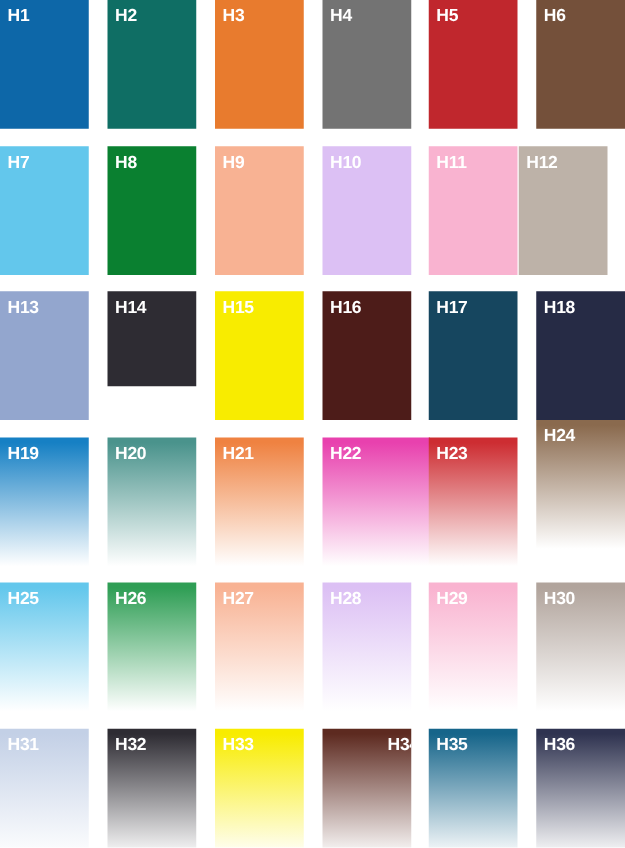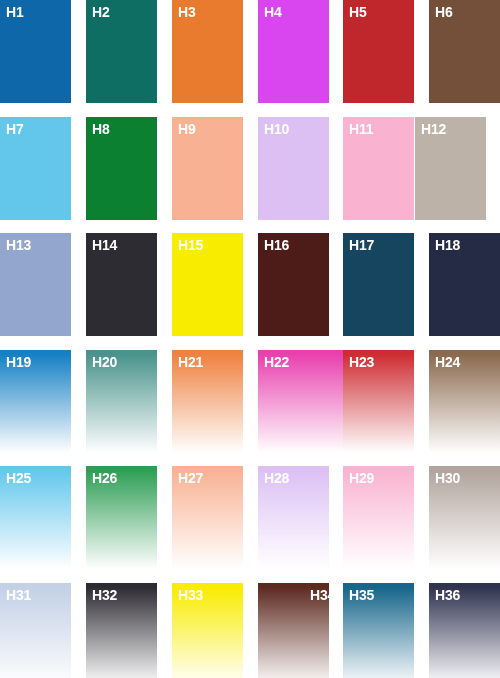--- a/index.html
+++ b/index.html
@@ -47,21 +47,21 @@
 <div id="palette-grid" style="background: rgb(255, 255, 255);">
     <div class="swatch" style="left: 0px; top: 0px; width: 71px; height: 103px; background: rgb(13, 103, 168);">
       <span class="swatch-label" style="color: rgb(255, 255, 255);">H1</span>
     </div>
     <div class="swatch" style="left: 86px; top: 0px; width: 71px; height: 103px; background: rgb(15, 110, 100);">
       <span class="swatch-label" style="color: rgb(255, 255, 255);">H2</span>
     </div>
     <div class="swatch" style="left: 172px; top: 0px; width: 71px; height: 103px; background: rgb(232, 123, 46);">
       <span class="swatch-label" style="color: rgb(255, 255, 255);">H3</span>
     </div>
-    <div class="swatch" style="left: 258px; top: 0px; width: 71px; height: 103px; background: #d946ef;">
+    <div class="swatch" style="left: 258px; top: 0px; width: 71px; height: 103px; background: #737373;">
       <span class="swatch-label" style="color: rgb(255, 255, 255);">H4</span>
     </div>
     <div class="swatch" style="left: 343px; top: 0px; width: 71px; height: 103px; background: rgb(192, 39, 45);">
       <span class="swatch-label" style="color: rgb(255, 255, 255);">H5</span>
     </div>
     <div class="swatch" style="left: 429px; top: 0px; width: 71px; height: 103px; background: rgb(116, 80, 58);">
       <span class="swatch-label" style="color: rgb(255, 255, 255);">H6</span>
     </div>
     <div class="swatch" style="left: 0px; top: 117px; width: 71px; height: 103px; background: rgb(99, 199, 236);">
       <span class="swatch-label" style="color: rgb(255, 255, 255);">H7</span>
@@ -77,21 +77,21 @@
     </div>
     <div class="swatch" style="left: 343px; top: 117px; width: 71px; height: 103px; background: rgb(249, 179, 208);">
       <span class="swatch-label" style="color: rgb(255, 255, 255);">H11</span>
     </div>
     <div class="swatch" style="left: 415px; top: 117px; width: 71px; height: 103px; background: rgb(189, 178, 168);">
       <span class="swatch-label" style="color: rgb(255, 255, 255);">H12</span>
     </div>
     <div class="swatch" style="left: 0px; top: 233px; width: 71px; height: 103px; background: rgb(147, 166, 206); padding-left: 32px;">
       <span class="swatch-label" style="color: rgb(255, 255, 255);">H13</span>
     </div>
-    <div class="swatch" style="left: 86px; top: 233px; width: 71px; height: 103px; background: rgb(46, 44, 51);">
+    <div class="swatch" style="left: 86px; top: 233px; width: 71px; height: 76px; background: rgb(46, 44, 51);">
       <span class="swatch-label" style="color: rgb(255, 255, 255);">H14</span>
     </div>
     <div class="swatch" style="left: 172px; top: 233px; width: 71px; height: 103px; background: rgb(248, 236, 0);">
       <span class="swatch-label" style="color: rgb(255, 255, 255);">H15</span>
     </div>
     <div class="swatch" style="left: 258px; top: 233px; width: 71px; height: 103px; background: rgb(77, 28, 25);">
       <span class="swatch-label" style="color: rgb(255, 255, 255);">H16</span>
     </div>
     <div class="swatch" style="left: 343px; top: 233px; width: 71px; height: 103px; background: rgb(22, 70, 95);">
       <span class="swatch-label" style="color: rgb(255, 255, 255);">H17</span>
@@ -107,21 +107,21 @@
     </div>
     <div class="swatch" style="left: 172px; top: 350px; width: 71px; height: 103px; background: linear-gradient(rgb(239, 130, 65) 0%, rgb(239, 130, 65) 4%, rgb(255, 255, 255) 100%);">
       <span class="swatch-label" style="color: rgb(255, 255, 255);">H21</span>
     </div>
     <div class="swatch" style="left: 258px; top: 350px; width: 86px; height: 103px; background: linear-gradient(rgb(232, 65, 174) 0%, rgb(232, 65, 174) 4%, rgb(255, 255, 255) 100%);">
       <span class="swatch-label" style="color: rgb(255, 255, 255);">H22</span>
     </div>
     <div class="swatch" style="left: 343px; top: 350px; width: 71px; height: 103px; background: linear-gradient(rgb(205, 45, 50) 0%, rgb(205, 45, 50) 4%, rgb(255, 255, 255) 100%);">
       <span class="swatch-label" style="color: rgb(255, 255, 255);">H23</span>
     </div>
-    <div class="swatch" style="left: 429px; top: 350px; width: 71px; height: 103px; background: linear-gradient(rgb(138, 106, 78) 0%, rgb(138, 106, 78) 4%, rgb(255, 255, 255) 100%);">
+    <div class="swatch" style="left: 429px; top: 336px; width: 71px; height: 103px; background: linear-gradient(rgb(138, 106, 78) 0%, rgb(138, 106, 78) 4%, rgb(255, 255, 255) 100%);">
       <span class="swatch-label" style="color: rgb(255, 255, 255);">H24</span>
     </div>
     <div class="swatch" style="left: 0px; top: 466px; width: 71px; height: 103px; background: linear-gradient(rgb(99, 199, 236) 0%, rgb(99, 199, 236) 4%, rgb(255, 255, 255) 100%);">
       <span class="swatch-label" style="color: rgb(255, 255, 255);">H25</span>
     </div>
     <div class="swatch" style="left: 86px; top: 466px; width: 71px; height: 103px; background: linear-gradient(rgb(47, 158, 85) 0%, rgb(47, 158, 85) 4%, rgb(255, 255, 255) 100%);">
       <span class="swatch-label" style="color: rgb(255, 255, 255);">H26</span>
     </div>
     <div class="swatch" style="left: 172px; top: 466px; width: 71px; height: 103px; background: linear-gradient(rgb(248, 178, 147) 0%, rgb(248, 178, 147) 4%, rgb(255, 255, 255) 100%);">
       <span class="swatch-label" style="color: rgb(255, 255, 255);">H27</span>

